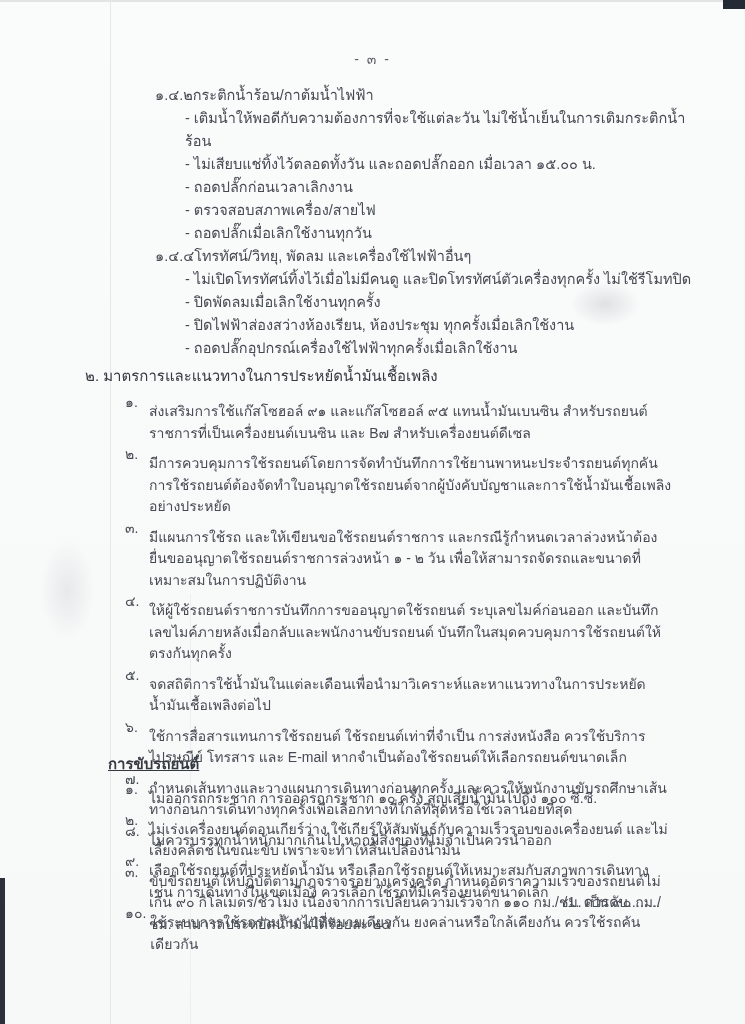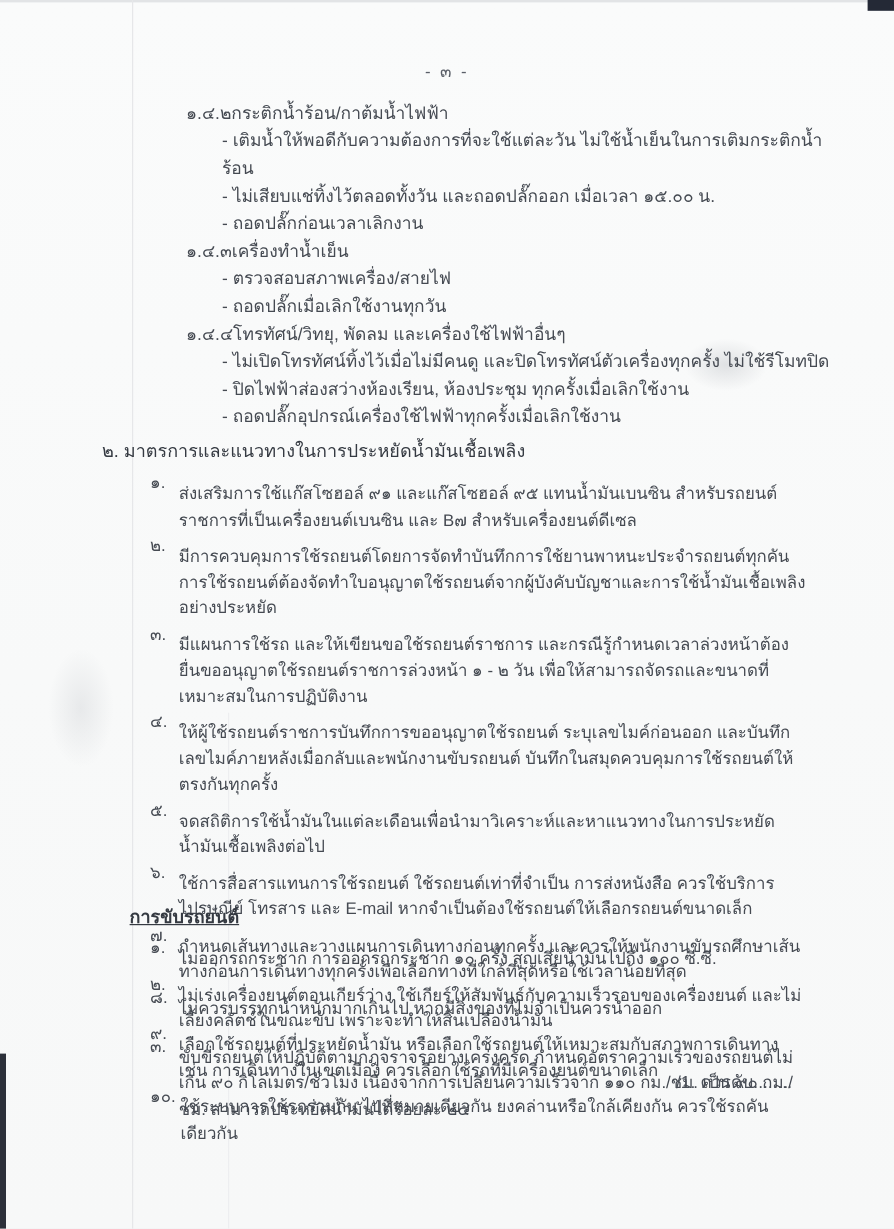--- a/index.html
+++ b/index.html
@@ -79,30 +79,28 @@
 
   <div class="sec-appliance">
 
     <div class="sub-head">
       <span class="no">๑.๔.๒</span><span>กระติกน้ำร้อน/กาต้มน้ำไฟฟ้า</span>
     </div>
     <div class="bullet">- เติมน้ำให้พอดีกับความต้องการที่จะใช้แต่ละวัน ไม่ใช้น้ำเย็นในการเติมกระติกน้ำร้อน</div>
     <div class="bullet">- ไม่เสียบแช่ทิ้งไว้ตลอดทั้งวัน และถอดปลั๊กออก เมื่อเวลา ๑๕.๐๐ น.</div>
     <div class="bullet">- ถอดปลั๊กก่อนเวลาเลิกงาน</div>
 
-    <div class="sub-head">
-      <span class="no">๑.๔.๓</span><span>เครื่องทำน้ำเย็น</span>
-    </div>
     <div class="bullet">- ตรวจสอบสภาพเครื่อง/สายไฟ</div>
     <div class="bullet">- ถอดปลั๊กเมื่อเลิกใช้งานทุกวัน</div>
 
     <div class="sub-head">
       <span class="no">๑.๔.๔</span><span>โทรทัศน์/วิทยุ, พัดลม และเครื่องใช้ไฟฟ้าอื่นๆ</span>
     </div>
     <div class="bullet">- ไม่เปิดโทรทัศน์ทิ้งไว้เมื่อไม่มีคนดู และปิดโทรทัศน์ตัวเครื่องทุกครั้ง ไม่ใช้รีโมทปิด</div>
+    <div class="bullet">- ปิดพัดลมเมื่อเลิกใช้งานทุกครั้ง</div>
     <div class="bullet">- ปิดไฟฟ้าส่องสว่างห้องเรียน, ห้องประชุม ทุกครั้งเมื่อเลิกใช้งาน</div>
     <div class="bullet">- ถอดปลั๊กอุปกรณ์เครื่องใช้ไฟฟ้าทุกครั้งเมื่อเลิกใช้งาน</div>
   </div>
 
   <div class="fuel-heading">๒. มาตรการและแนวทางในการประหยัดน้ำมันเชื้อเพลิง</div>
 
   <div class="fuel-items">
     <div class="nitem">
       <span class="no">๑.</span>
         <span class="txt">ส่งเสริมการใช้แก๊สโซฮอล์ ๙๑ และแก๊สโซฮอล์ ๙๕ แทนน้ำมันเบนซิน สำหรับรถยนต์ราชการที่เป็นเครื่องยนต์เบนซิน และ B๗ สำหรับเครื่องยนต์ดีเซล</span>

